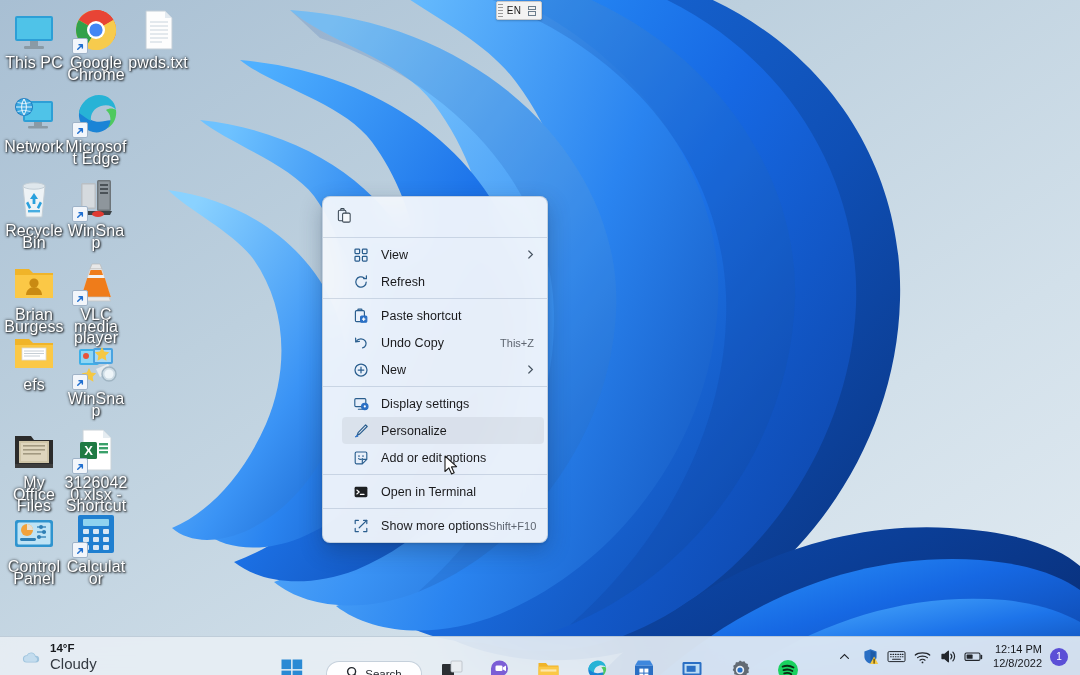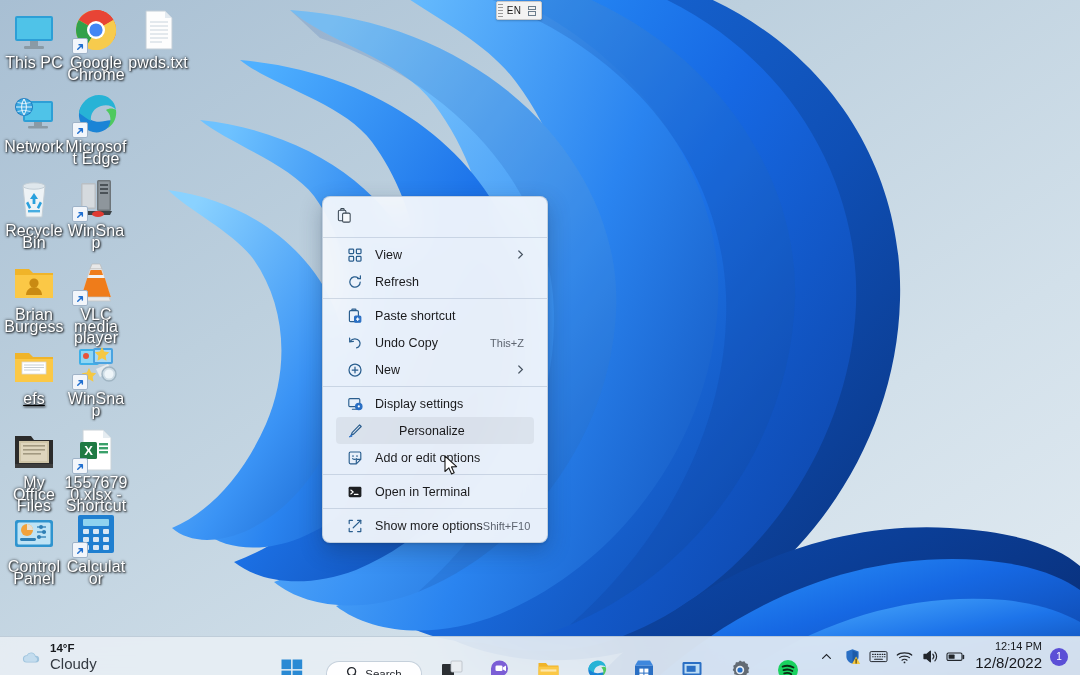--- a/index.html
+++ b/index.html
@@ -111,34 +111,33 @@
     align-items: center;
     padding-left: 13px;
   }
   #menu-header svg { width: 17px; height: 17px; }
 
   .menu-sep {
     height: 1px;
     background: rgba(130,150,175,0.30);
     margin: 0;
   }
-  .menu-group { padding: 3px 13px; }
+  .menu-group { padding: 3px 3px; margin-left: 16px; }
 
   .menu-item {
     display: flex;
     align-items: center;
     height: 27px;
     border-radius: 4px;
     padding: 0 7px 0 10px;
     cursor: default;
     position: relative;
   }
   .menu-item.selected {
     background: rgba(0,0,0,0.055);
-    gap: 24px;
   }
   .mi-icon {
     width: 18px; height: 18px;
     flex: 0 0 18px;
     display: flex; align-items: center; justify-content: center;
   }
   .mi-icon svg { width: 16px; height: 16px; display: block; }
   .mi-label {
     flex: 1;
     font-size: 12.5px;
@@ -248,21 +247,21 @@
     cursor: default;
   }
   .tray-icon svg { display: block; }
   #clock {
     text-align: right;
     line-height: 1.25;
     padding: 0 8px 0 6px;
     cursor: default;
   }
   #clock-time { font-size: 11px; color: #16181c; }
-  #clock-date { font-size: 15px; color: #16181c; }
+  #clock-date { font-size: 11px; color: #16181c; }
   #notif-badge {
     width: 18px; height: 18px;
     border-radius: 50%;
     background: #5b4fd6;
     color: #fff;
     font-size: 10px;
     display: flex; align-items: center; justify-content: center;
     margin-right: 6px;
     cursor: default;
   }
@@ -482,21 +481,21 @@
           </svg>
         <span class="shortcut-badge">
           <svg viewBox="0 0 12 12">
               <path d="M3 9 L8 4 M8 4 H4.4 M8 4 V7.6" stroke="#1f6fd0" stroke-width="1.6" fill="none" stroke-linecap="round"></path>
             </svg>
         </span>
       </div>
       <div class="icon-label">VLC media player</div>
     </div>
 
-    <div class="icon-cell" style="left:2px; top:342px;text-decoration:underline;">
+    <div class="icon-cell" style="left:2px; top:328px;">
       <div class="icon-art">
         <svg viewBox="0 0 48 48">
             <path d="M5 11 h14 l4 4 h20 v25 H5 Z" fill="#f0b429"></path>
             <path d="M5 17 h38 v23 H5 Z" fill="#fbc846"></path>
             <rect x="12" y="20" width="24" height="12" fill="#ffffff" stroke="#d9d9d9" stroke-width=".8"></rect>
             <g stroke="#b8c2c9" stroke-width=".8">
               <line x1="14" y1="23" x2="34" y2="23"></line>
               <line x1="14" y1="25.5" x2="34" y2="25.5"></line>
               <line x1="14" y1="28" x2="30" y2="28"></line>
             </g>
@@ -557,21 +556,21 @@
               <rect x="27" y="21" width="9" height="2.4"></rect>
               <rect x="27" y="25" width="9" height="2.4"></rect>
             </g>
           </svg>
         <span class="shortcut-badge">
           <svg viewBox="0 0 12 12">
               <path d="M3 9 L8 4 M8 4 H4.4 M8 4 V7.6" stroke="#1f6fd0" stroke-width="1.6" fill="none" stroke-linecap="round"></path>
             </svg>
         </span>
       </div>
-      <div class="icon-label">15576790.xlsx - Shortcut</div>
+      <div class="icon-label">31260420.xlsx - Shortcut</div>
     </div>
 
     <div class="icon-cell" style="left:2px; top:510px;">
       <div class="icon-art">
         <svg viewBox="0 0 48 48">
             <rect x="5" y="10" width="38" height="27" rx="2.5" fill="#2f94cf"></rect>
             <rect x="7.5" y="12.5" width="33" height="22" rx="1.5" fill="#bfe3f5"></rect>
             <circle cx="17" cy="20" r="6" fill="#f2a23c"></circle>
             <path d="M17 14 A6 6 0 0 1 23 20 L17 20 Z" fill="#e8dfd0"></path>
             <g stroke="#2f7fb5" stroke-width="1.3" fill="none">

